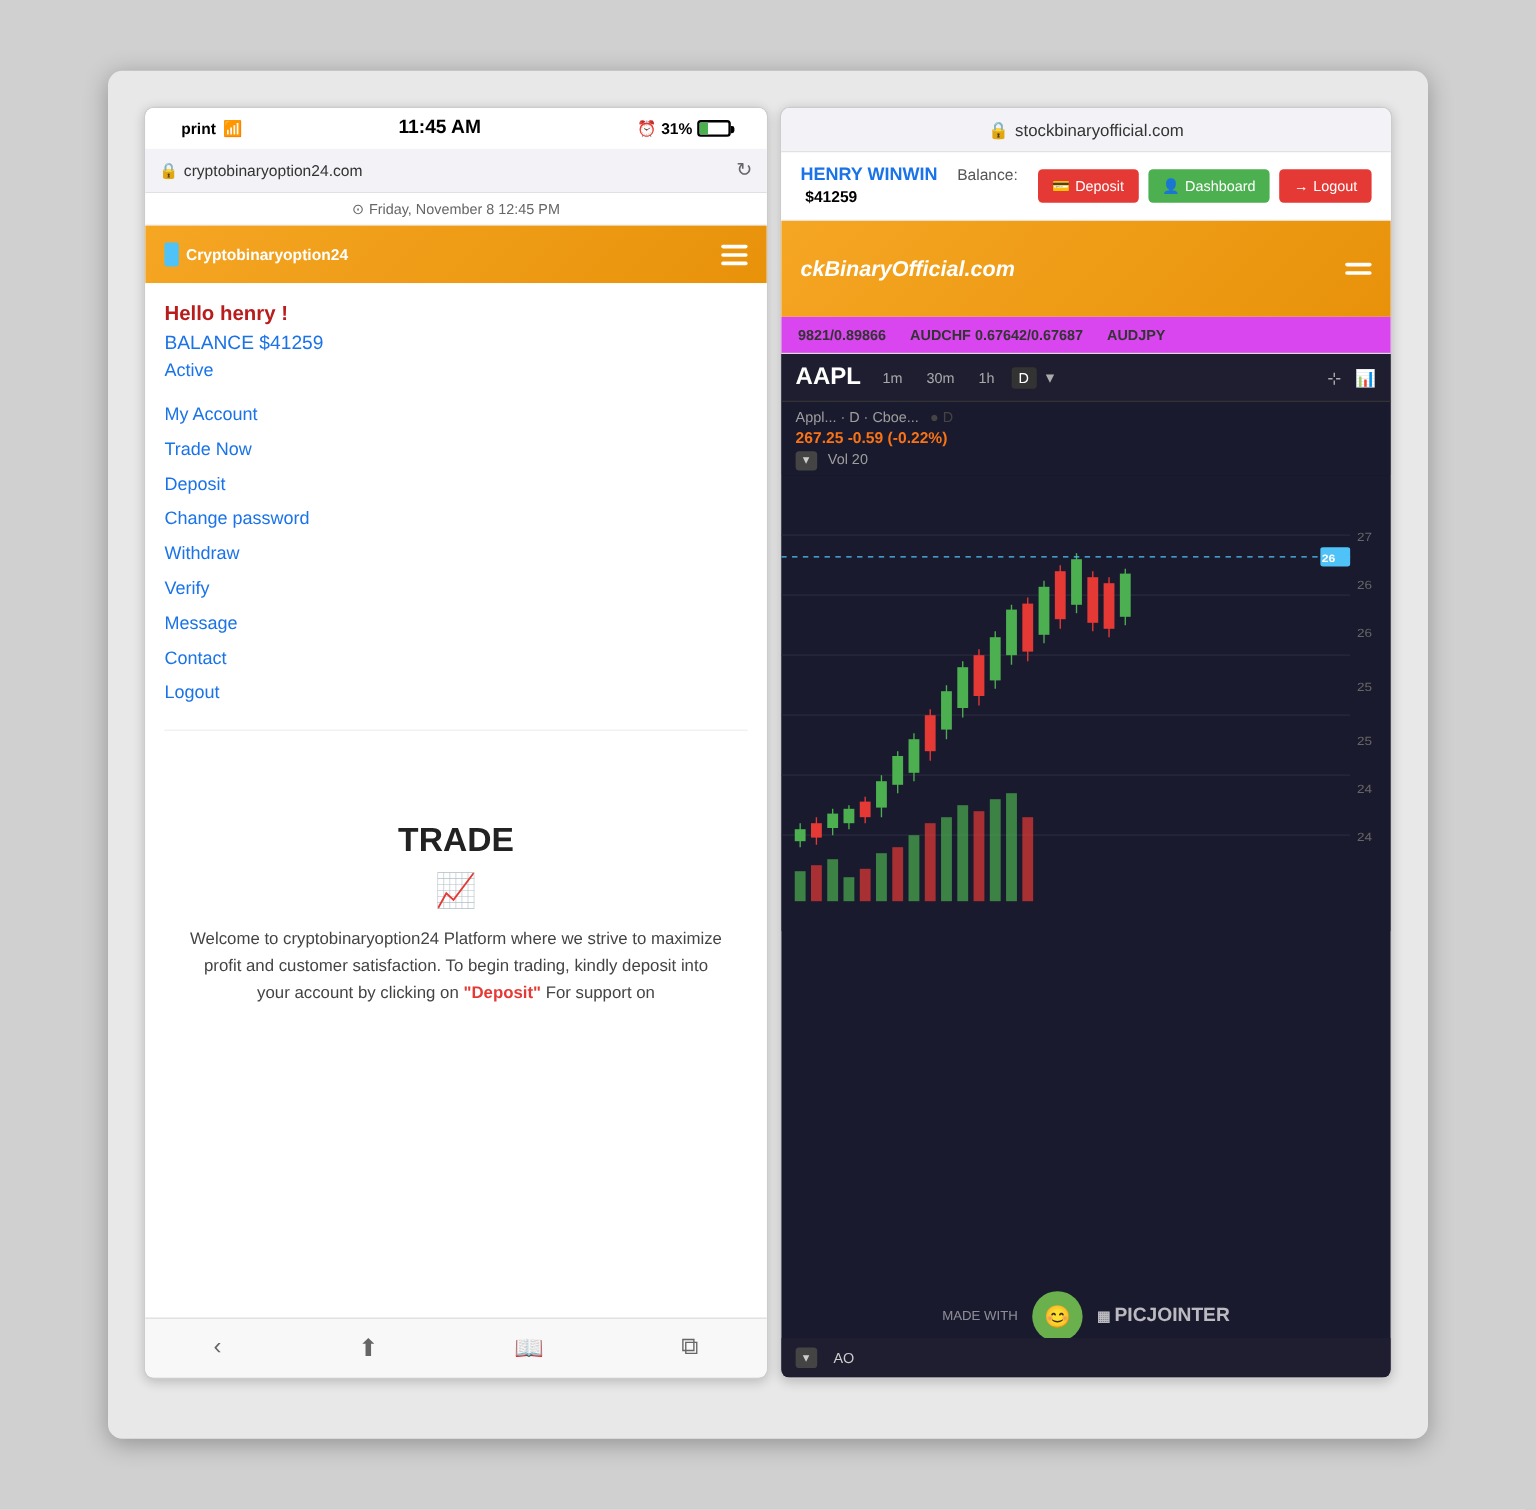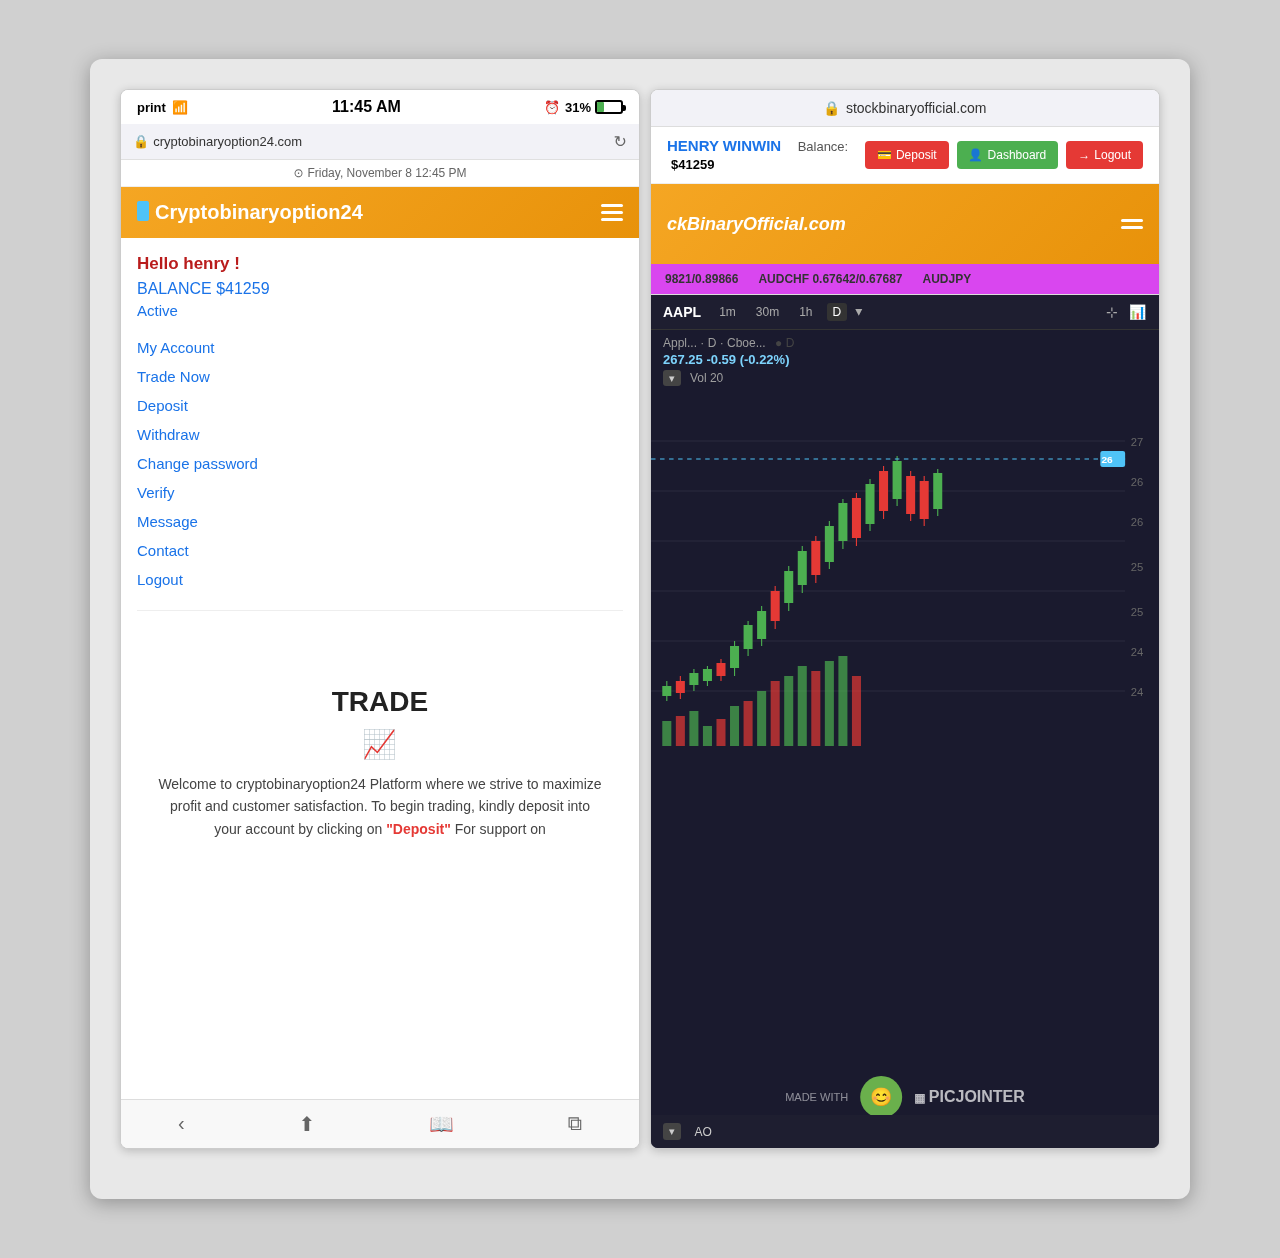--- a/index.html
+++ b/index.html
@@ -39,21 +39,21 @@
       overflow: hidden;
       display: flex;
       flex-direction: column;
       box-shadow: 0 2px 10px rgba(0,0,0,0.2);
     }
     .phone-status-bar {
       background: #fff;
       display: flex;
       justify-content: space-between;
       align-items: center;
-      padding: 8px 16px;
+      padding: 8px 30px;
       font-size: 14px;
       font-weight: 600;
       color: #000;
     }
     .status-left { display: flex; align-items: center; gap: 6px; font-size: 13px; }
     .status-center { font-size: 16px; font-weight: 600; }
     .status-right { display: flex; align-items: center; gap: 4px; font-size: 13px; }
     .battery-bar {
       width: 28px; height: 14px; border: 2px solid #000; border-radius: 3px; position: relative;
       display: inline-flex; align-items: center;
@@ -87,24 +87,24 @@
     }
     .orange-header {
       background: linear-gradient(135deg, #f5a623, #e8920a);
       padding: 14px 16px;
       display: flex;
       justify-content: space-between;
       align-items: center;
     }
     .brand-logo {
       display: flex;
-      align-items: flex-start;
+      align-items: center;
       gap: 6px;
       color: #fff;
-      font-size: 20px;
+      font-size: 13px;
       font-weight: 600;
     }
     .brand-icon {
       width: 12px; height: 20px;
       background: #4fc3f7;
       border-radius: 2px;
     }
     .hamburger { display: flex; flex-direction: column; gap: 4px; cursor: pointer; }
     .hamburger-line { width: 22px; height: 3px; background: #fff; border-radius: 2px; }
     .menu-section {
@@ -219,31 +219,31 @@
       overflow: hidden;
     }
     .chart-toolbar {
       display: flex;
       align-items: center;
       padding: 8px 12px;
       background: #1e1e30;
       gap: 12px;
       border-bottom: 1px solid #333;
     }
-    .chart-symbol { color: #fff; font-size: 14px; font-weight: 600; }
+    .chart-symbol { color: #fff; font-size: 20px; font-weight: 600; }
     .chart-timeframes { display: flex; gap: 8px; }
     .tf-btn { color: #aaa; font-size: 12px; cursor: pointer; padding: 2px 6px; border-radius: 3px; }
     .tf-btn.active { color: #fff; background: #333; }
     .chart-icons { color: #aaa; font-size: 14px; margin-left: auto; }
     .chart-info-bar {
       padding: 6px 12px;
       background: #1a1a2e;
     }
     .chart-name { color: #9e9e9e; font-size: 12px; margin-bottom: 2px; }
-    .chart-price { color: #7dd3fc; font-size: 13px; font-weight: 600; }
+    .chart-price { color: #f97316; font-size: 13px; font-weight: 600; }
     .chart-vol { color: #9e9e9e; font-size: 12px; margin-top: 4px; }
     .vol-badge {
       background: #444; color: #ccc; border-radius: 3px; padding: 2px 6px; font-size: 11px; margin-right: 6px;
     }
     .candlestick-chart {
       width: 100%;
       height: 380px;
     }
     .ao-bar {
       background: #1e1e30;
@@ -328,22 +328,22 @@
       </div>
 
       <div class="menu-section">
         <div class="greeting">Hello henry !</div>
         <div class="balance">BALANCE $41259</div>
         <div class="active-badge">Active</div>
         <ul class="menu-list">
           <li>My Account</li>
           <li>Trade Now</li>
           <li>Deposit</li>
+          <li>Change password</li>
           <li>Withdraw</li>
-          <li>Change password</li>
           <li>Verify</li>
           <li>Message</li>
           <li>Contact</li>
           <li>Logout</li>
         </ul>
 
         <hr class="menu-divider">
 
         <div class="trade-section">
           <div class="trade-title">TRADE</div>

